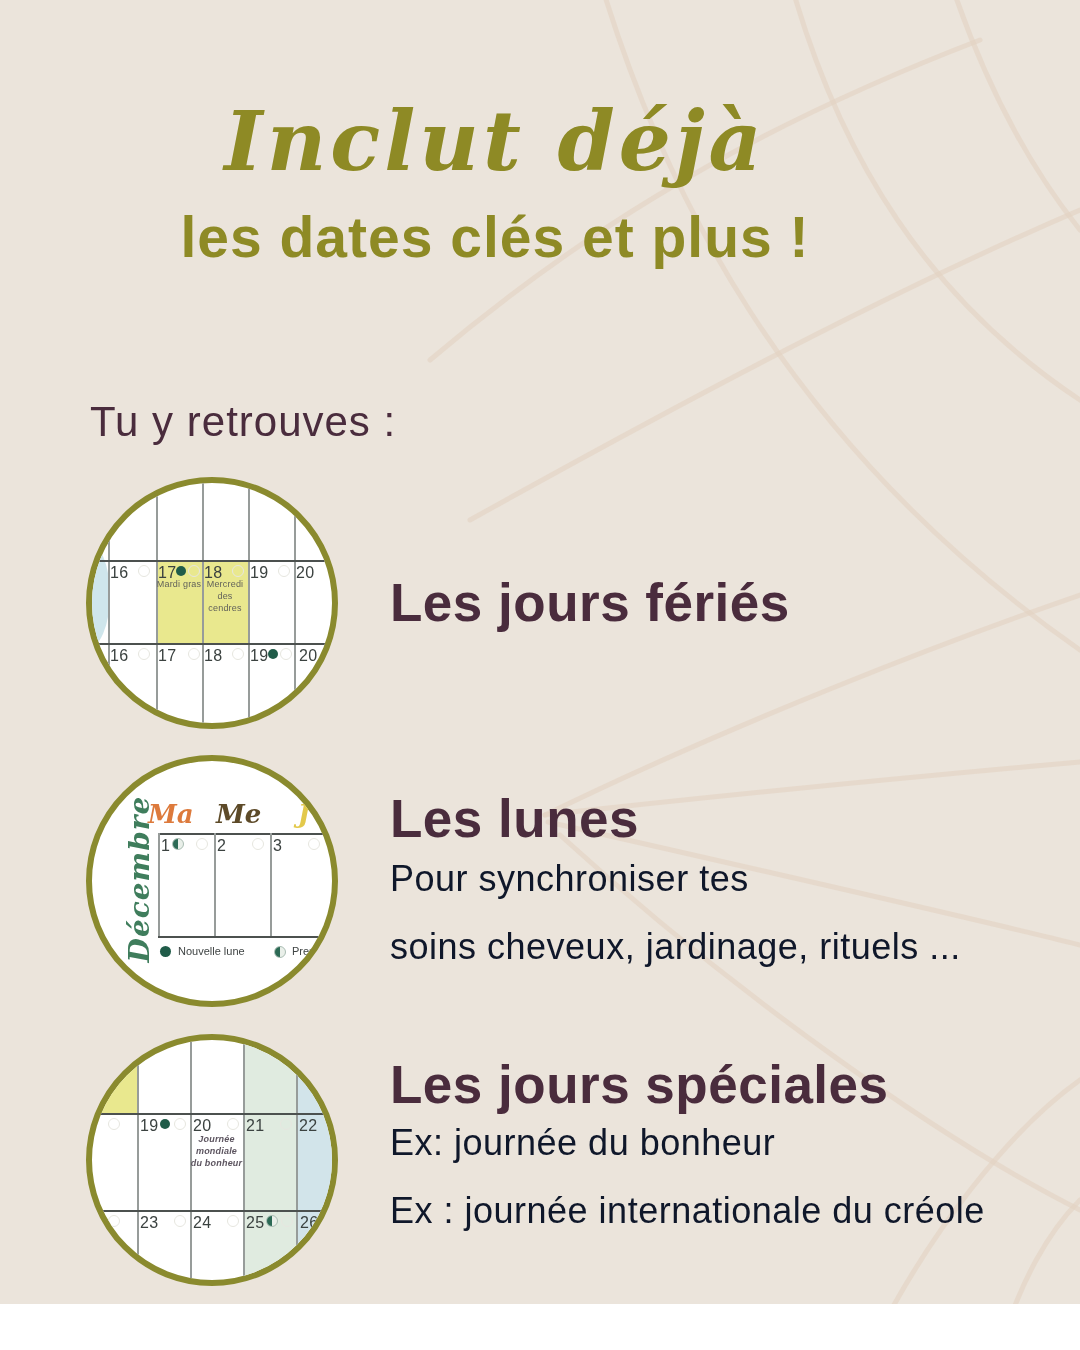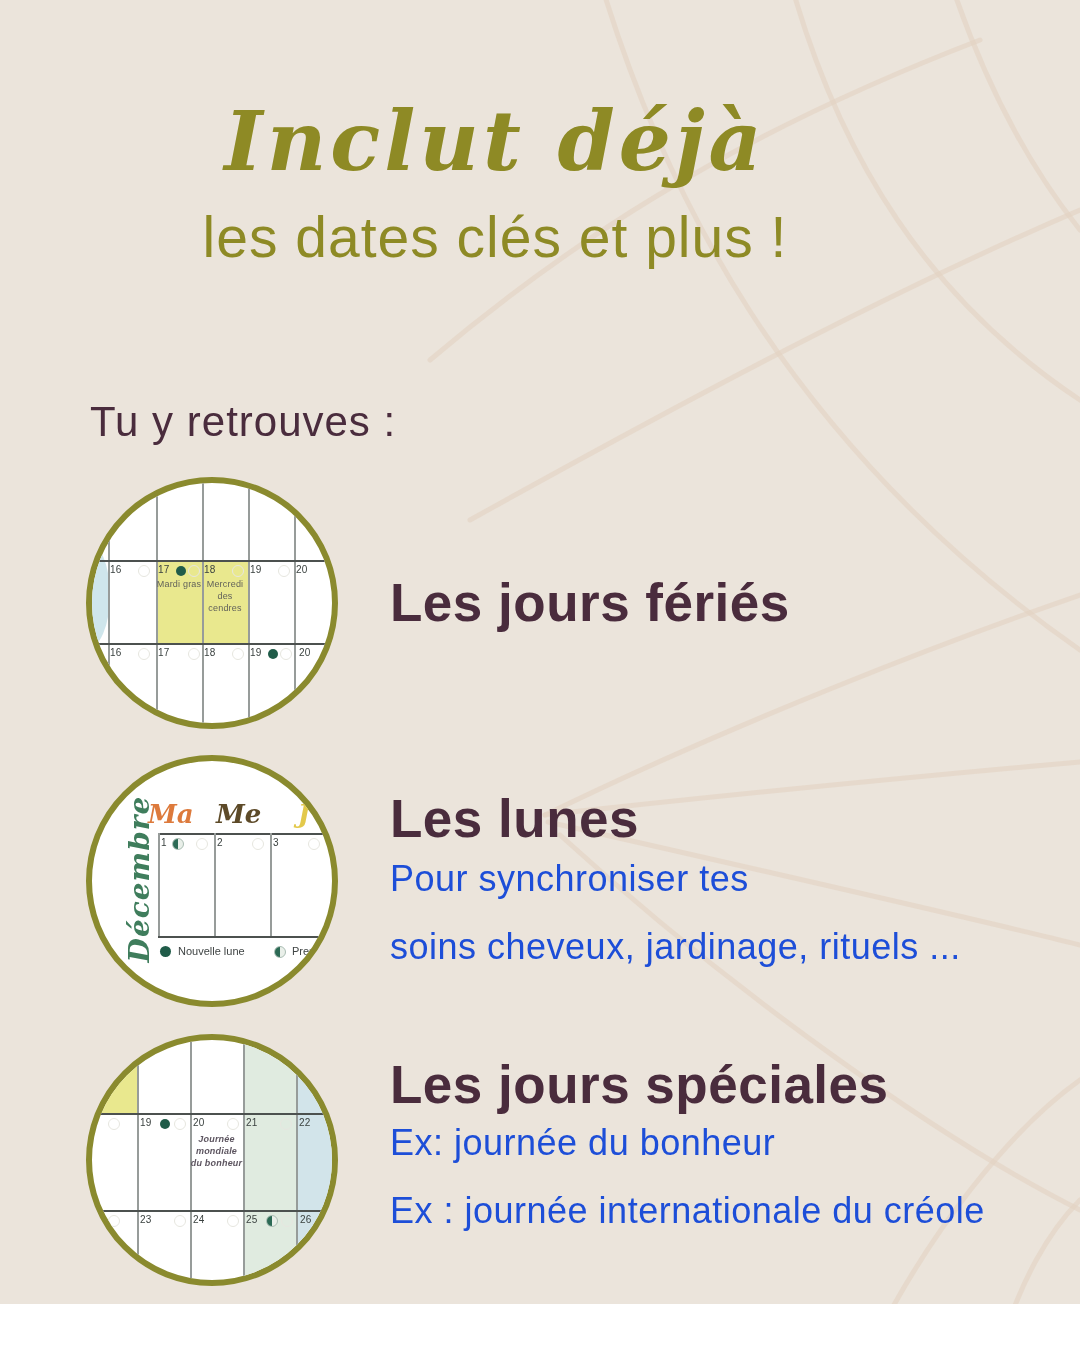--- a/index.html
+++ b/index.html
@@ -15,21 +15,21 @@
   
   .hero{position:absolute;top:96px;left:0;width:990px;text-align:center;}
   .script-title{
     font-family:"DejaVu Serif", serif;
     font-style:italic;font-weight:700;
     font-size:82px;line-height:1.1;
     color:#8e8a25;letter-spacing:4px;
   }
   .subtitle{
     margin-top:18px;
-    font-size:57px;font-weight:400;
+    font-size:57px;font-weight:700;
     color:#8e8a25;letter-spacing:1px;
   }
   .intro{
     position:absolute;top:398px;left:90px;
     font-size:42px;color:#4a2c3d;letter-spacing:1px;
   }
 
   
   .circle{
     position:absolute;left:86px;
@@ -37,21 +37,21 @@
     background:#ffffff;
     border:6px solid #8a8a2e;
     border-radius:50%;
     overflow:hidden;
   }
   .c1{top:477px}.c2{top:755px}.c3{top:1034px}
 
   .vline{position:absolute;top:0;bottom:0;width:1.5px;background:#979c9a;}
   .hline{position:absolute;left:-10px;right:-10px;height:2px;background:#4c514f;}
   .daynum{
-    position:absolute;font-size:10px;color:#3b4240;letter-spacing:.3px;
+    position:absolute;font-size:16px;color:#3b4240;letter-spacing:.3px;
   }
   .moon-faint{
     position:absolute;width:12px;height:12px;box-sizing:border-box;
     border:1.5px solid #e6e6df;border-radius:50%;
   }
   .dot-green{
     position:absolute;width:10px;height:10px;border-radius:50%;
     background:#205c49;
   }
   .half-moon{
@@ -91,21 +91,21 @@
   .c3-yellow{position:absolute;left:6px;top:16px;width:40px;height:57px;background:#e9e88e;
     clip-path:polygon(100% 0, 100% 100%, 0 100%);}
 
   
   .sec-heading{
     position:absolute;left:390px;
     font-size:53px;font-weight:700;color:#4a2c3d;letter-spacing:.5px;
   }
   .sec-line{
     position:absolute;left:390px;
-    font-size:36px;font-weight:400;color:#1d4ed8;letter-spacing:.5px;
+    font-size:36px;font-weight:400;color:#0f172a;letter-spacing:.5px;
   }
 </style>
 </head>
 <body>
 
 <div class="canvas">
 
   <svg class="leaf-svg" viewBox="0 0 1080 1350">
     <g fill="none" stroke="#e2d2c1" stroke-opacity="0.6" stroke-width="5" stroke-linecap="round">
       <path d="M 430 360 C 560 250, 720 140, 980 40"></path>

